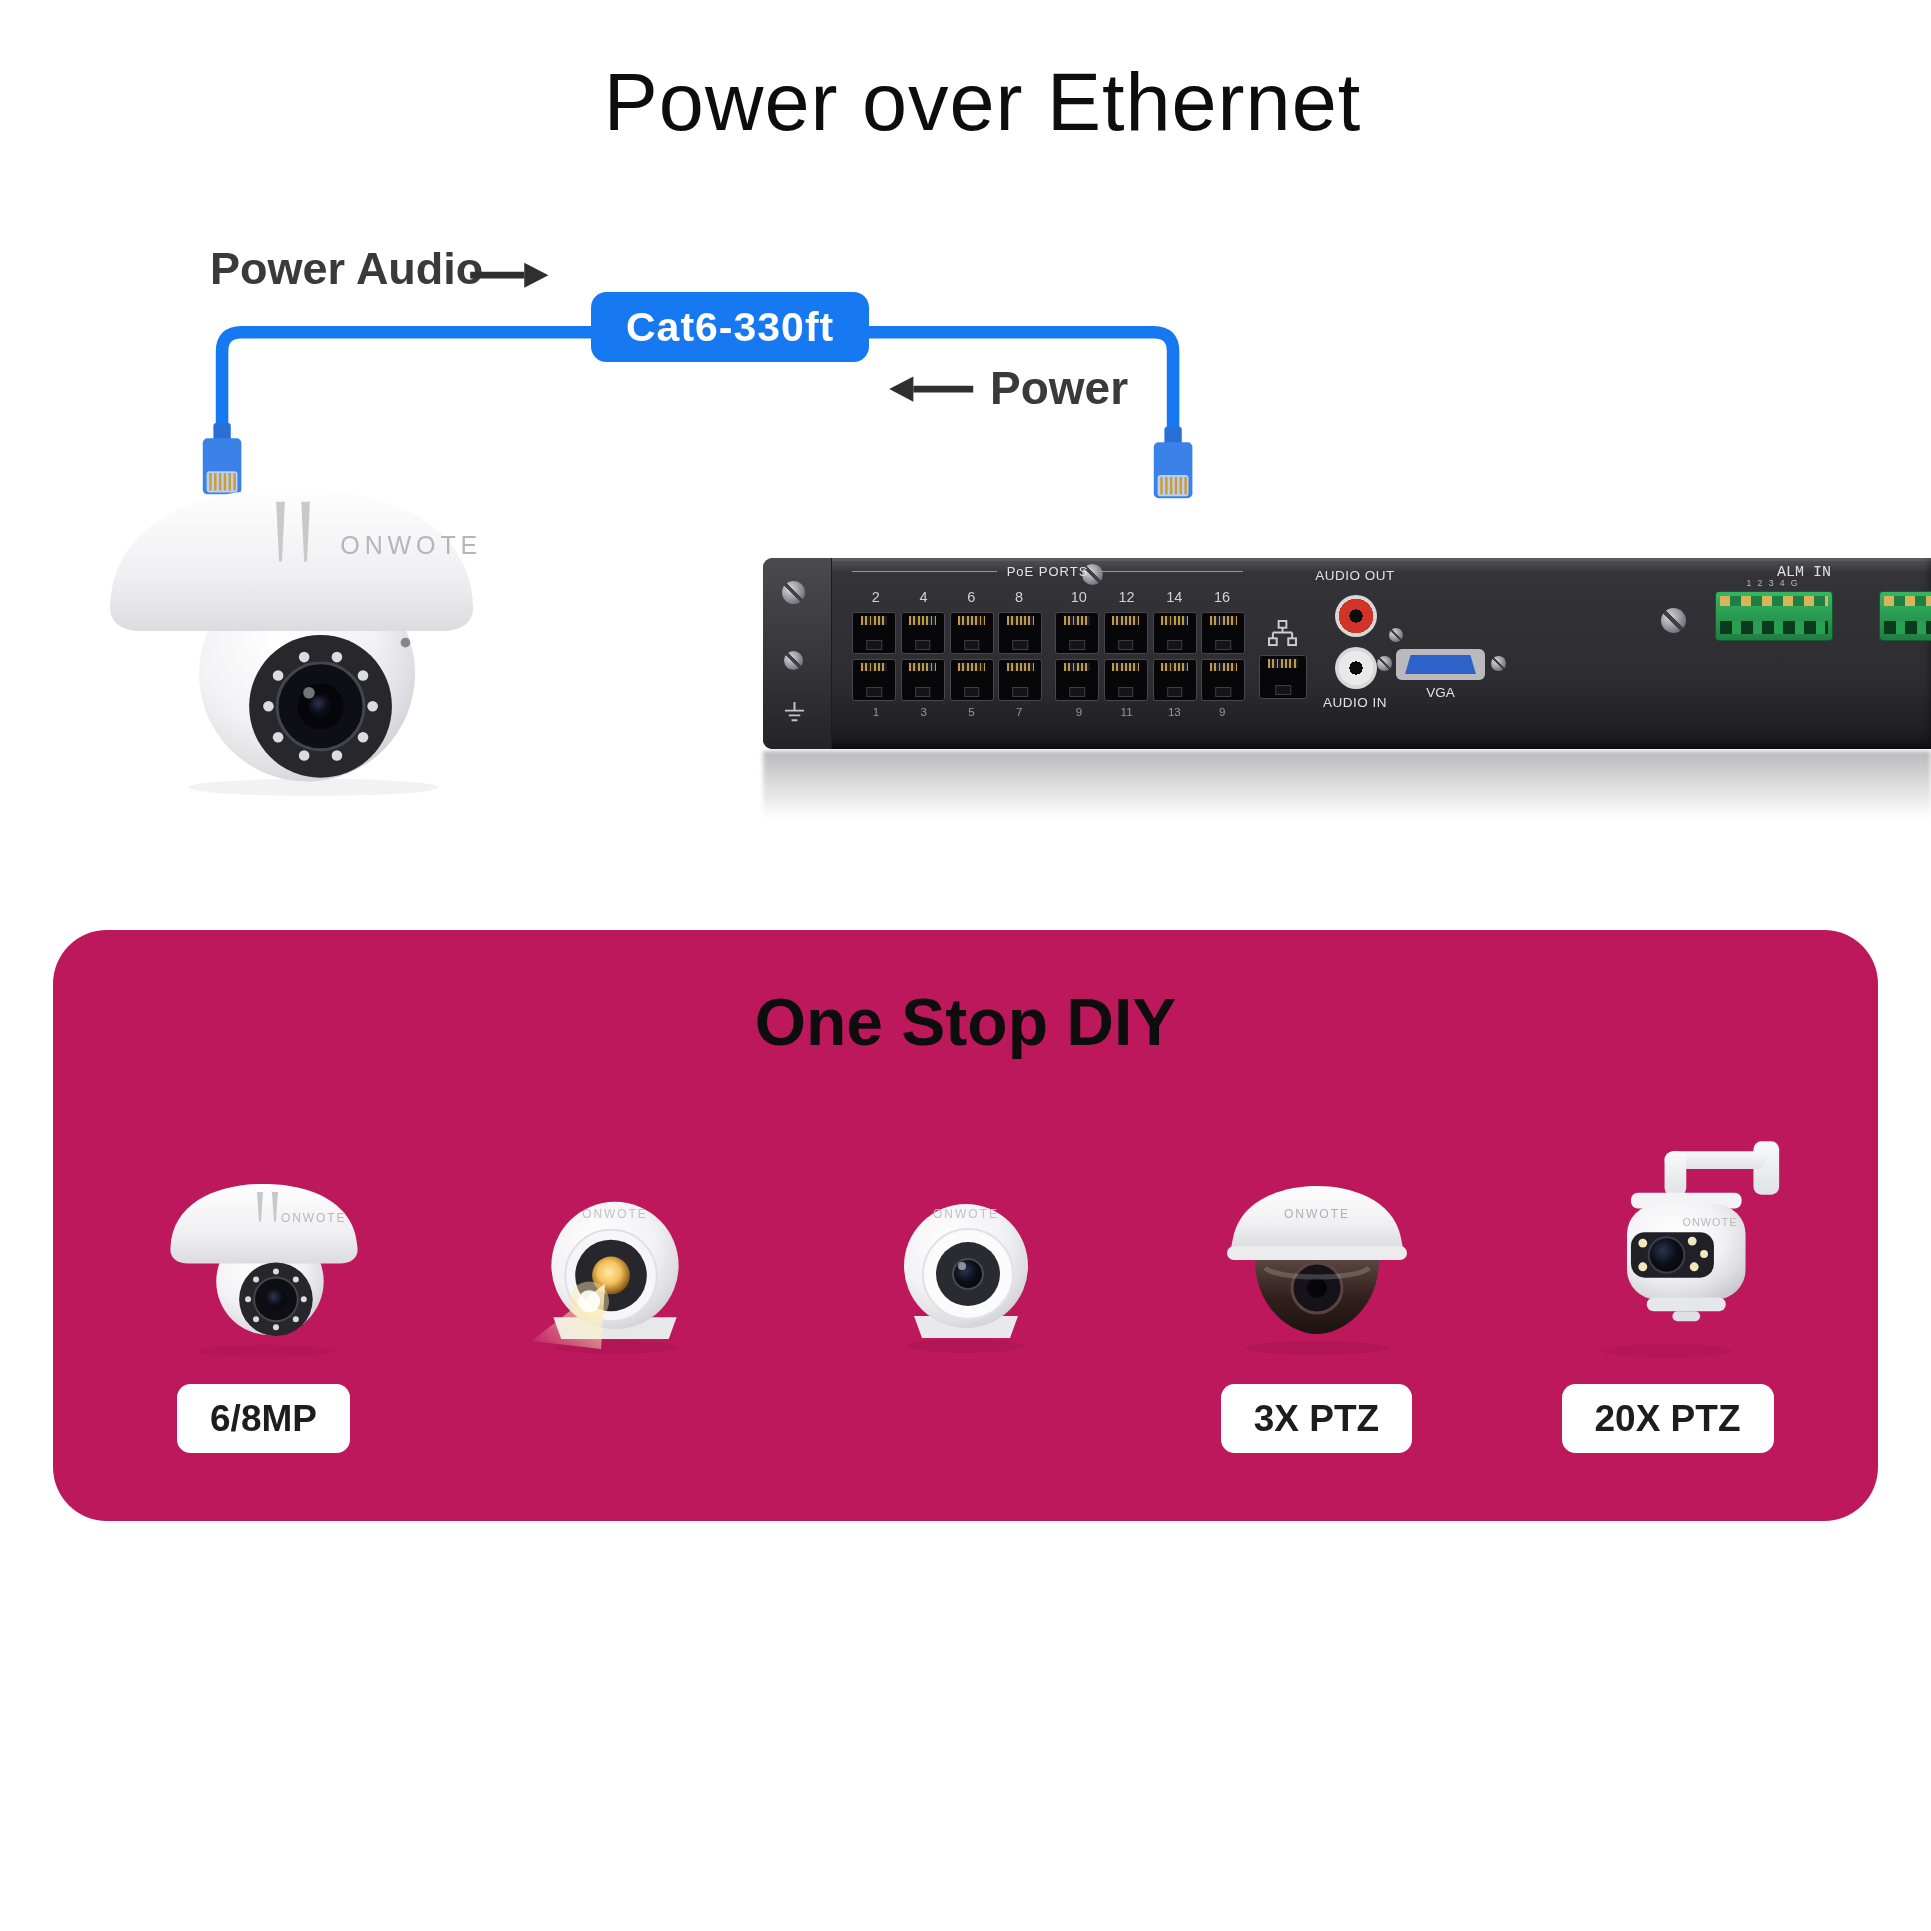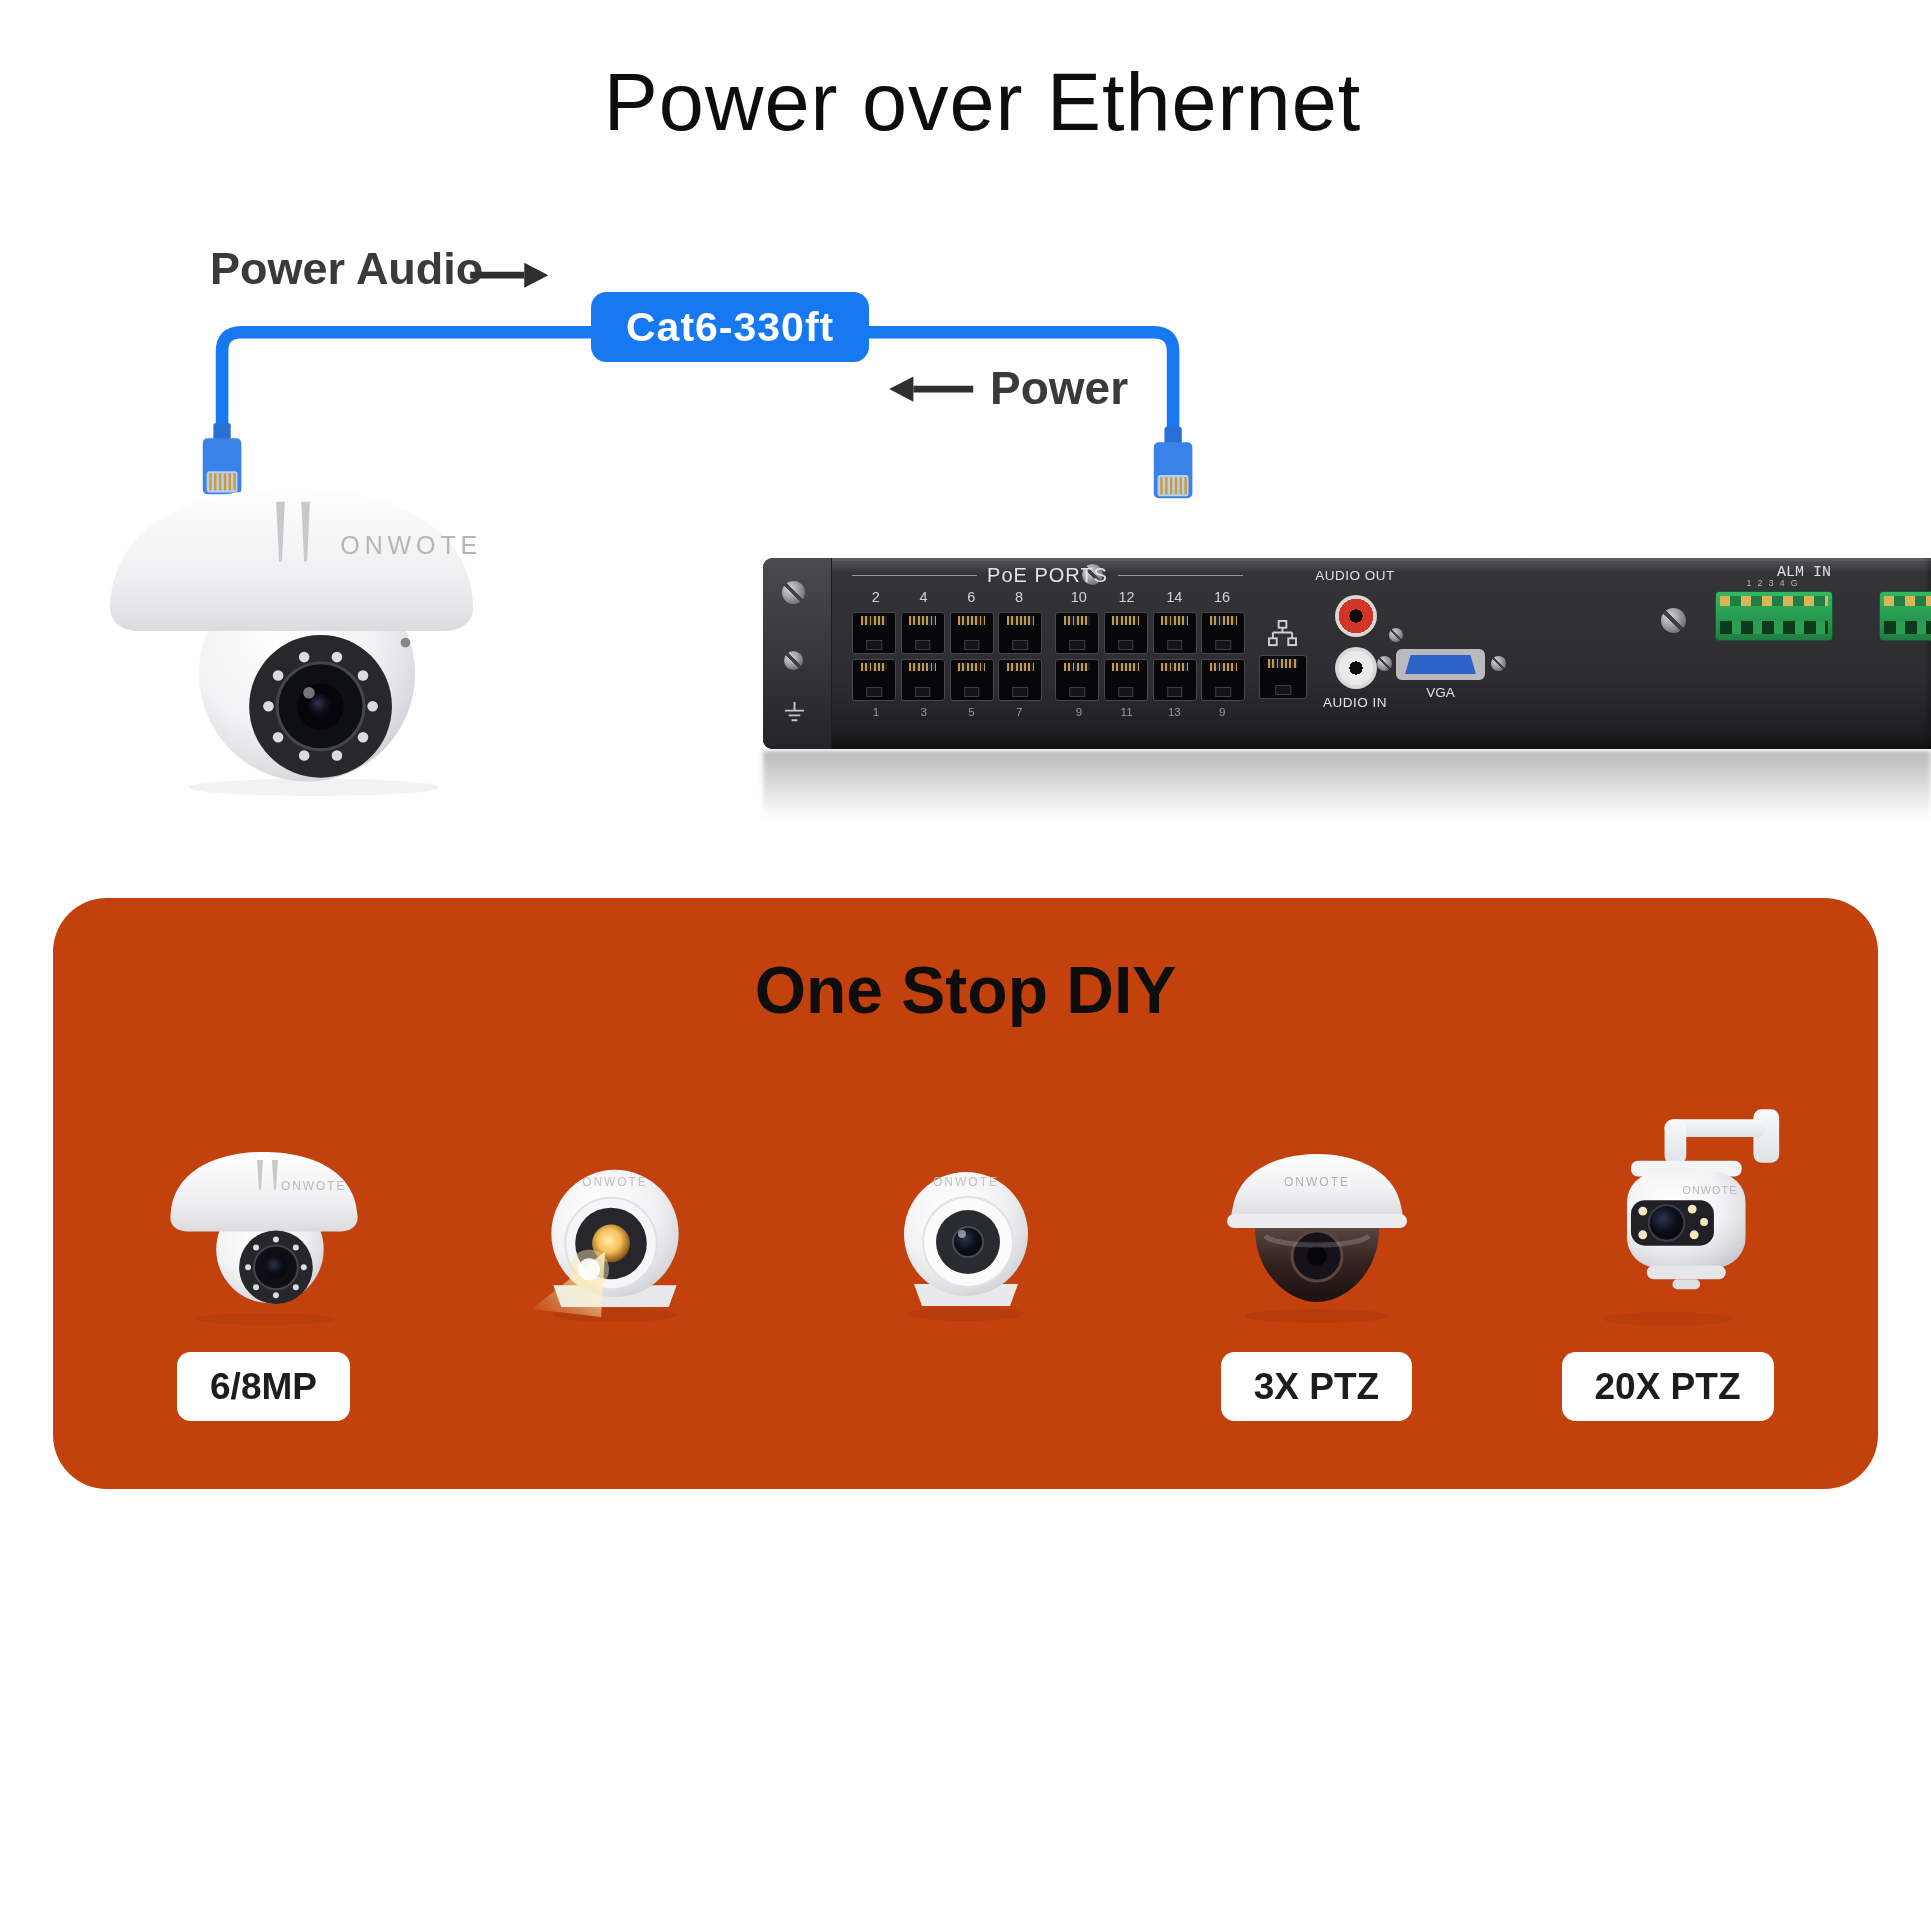--- a/index.html
+++ b/index.html
@@ -27,21 +27,21 @@
   .nvr{position:absolute;left:763px;top:558px;width:1168px;height:191px;overflow:hidden;
        border-radius:9.7px 0 0 9.7px;
        background:linear-gradient(180deg,#55555a 0%,#333338 8%,#2c2c31 65%,#1a1a1e 100%);
        box-shadow:inset 0 2.9px 0 rgba(255,255,255,.07), inset 0 -5.8px 9.7px rgba(0,0,0,.5);}
   .nvr .left-panel{position:absolute;left:0;top:0;bottom:0;width:68px;border-right:1px solid #1c1c20;
        background:linear-gradient(180deg,#4a4a4f,#242428);}
   .screw{position:absolute;border-radius:50%;
        background:linear-gradient(45deg,transparent 44%,#3f3f44 44% 56%,transparent 56%),
                   radial-gradient(circle at 35% 35%,#d9d9dc,#8d8d93 55%,#4c4c51);}
   .poe-label{position:absolute;left:89px;top:5.8px;width:391px;display:flex;align-items:center;gap:9.7px;
-       color:#e4e4e6;font-size:20px;letter-spacing:1px;}
+       color:#e4e4e6;font-size:13px;letter-spacing:1px;}
   .poe-label::before,.poe-label::after{content:"";flex:1;border-top:1px solid #97979c;height:0;}
   .nums{position:absolute;display:flex;width:191px;}
   .nums span{flex:1;text-align:center;}
   .nums.top{top:31px;font-size:14.5px;color:#d2d2d6;}
   .nums.bot{top:147px;font-size:11.6px;color:#96969b;}
   .n1{left:89px;} .n2{left:292px;}
   .bank{position:absolute;top:54px;display:grid;grid-template-columns:repeat(4,44px);
         grid-auto-rows:42px;gap:4.8px;}
   .bank.b1{left:89px;} .bank.b2{left:292px;}
   .port{background:#070709;border:1.9px solid #47474d;border-radius:2.9px;position:relative;box-sizing:border-box;}
@@ -69,21 +69,21 @@
   .terminal::before{content:"";position:absolute;left:3.9px;right:3.9px;top:3.9px;height:9.7px;
        background:repeating-linear-gradient(90deg,#d9b45a 0 9.7px,#1f7e41 9.7px 21px);}
   .terminal::after{content:"";position:absolute;left:3.9px;right:3.9px;bottom:5.8px;height:13.5px;
        background:repeating-linear-gradient(90deg,#0c3a1c 0 11.6px,#2a9e53 11.6px 21px);}
   .terminal.t1{left:952px;width:116px;}
   .terminal.t2{left:1116px;width:77px;}
   .nvr-reflection{position:absolute;left:763px;top:751px;width:1168px;height:68px;
        background:linear-gradient(180deg,rgba(45,45,50,.33),rgba(45,45,50,0));filter:blur(1.9px);}
 
   
-  .card{position:absolute;left:53px;top:898px;width:1825px;height:591px;background:#c2410c;border-radius:54px;}
+  .card{position:absolute;left:53px;top:930px;width:1825px;height:591px;background:#be185d;border-radius:54px;}
   .card-title{position:absolute;left:0;top:54px;width:100%;margin:0;text-align:center;
        font-size:66px;font-weight:800;color:#0d0d0d;}
   .products{position:absolute;left:35px;right:35px;top:180px;display:flex;}
   .product{flex:1;display:flex;flex-direction:column;align-items:center;}
   .art{height:249px;display:flex;align-items:flex-end;justify-content:center;}
   .pill{margin-top:25px;background:#fff;border-radius:13.5px;padding:13.5px 33px;
         font-size:37px;font-weight:700;color:#1d1d1f;white-space:nowrap;}
 
   svg text{font-family:"Liberation Sans",sans-serif;}
 </style>

